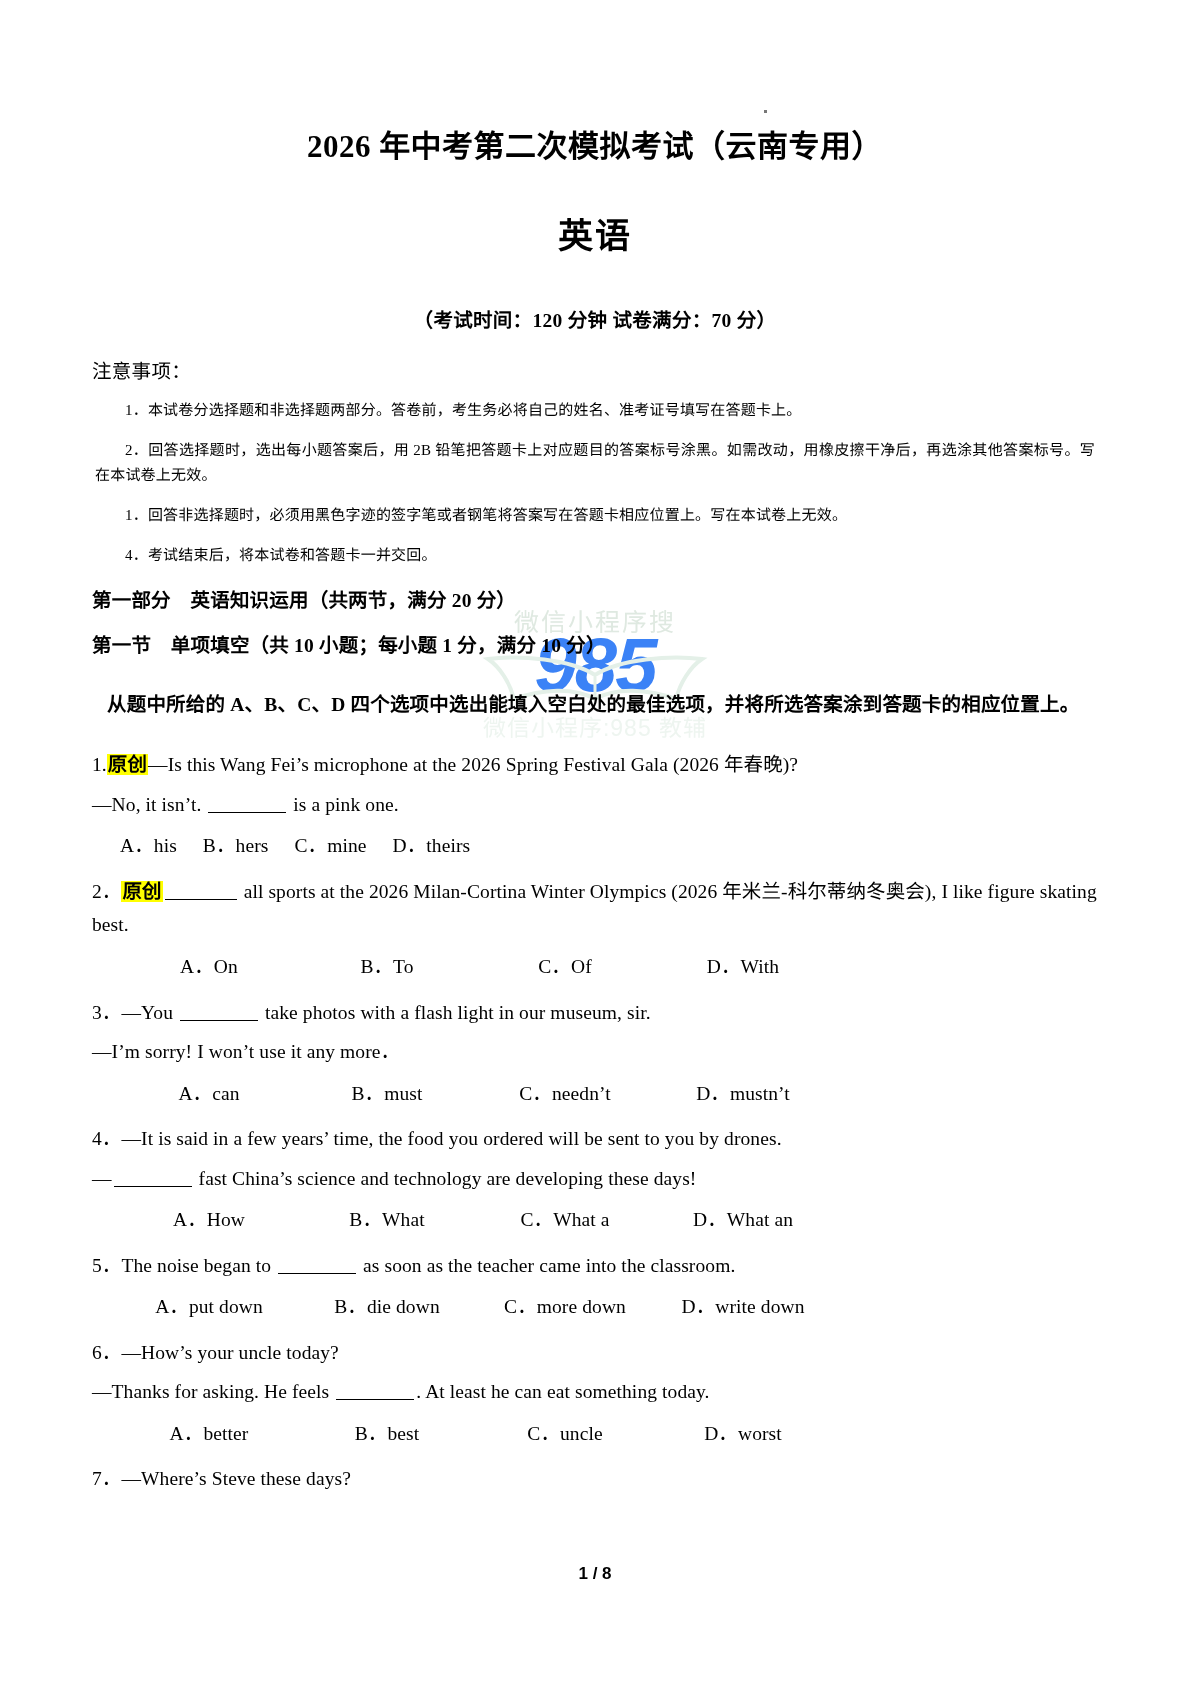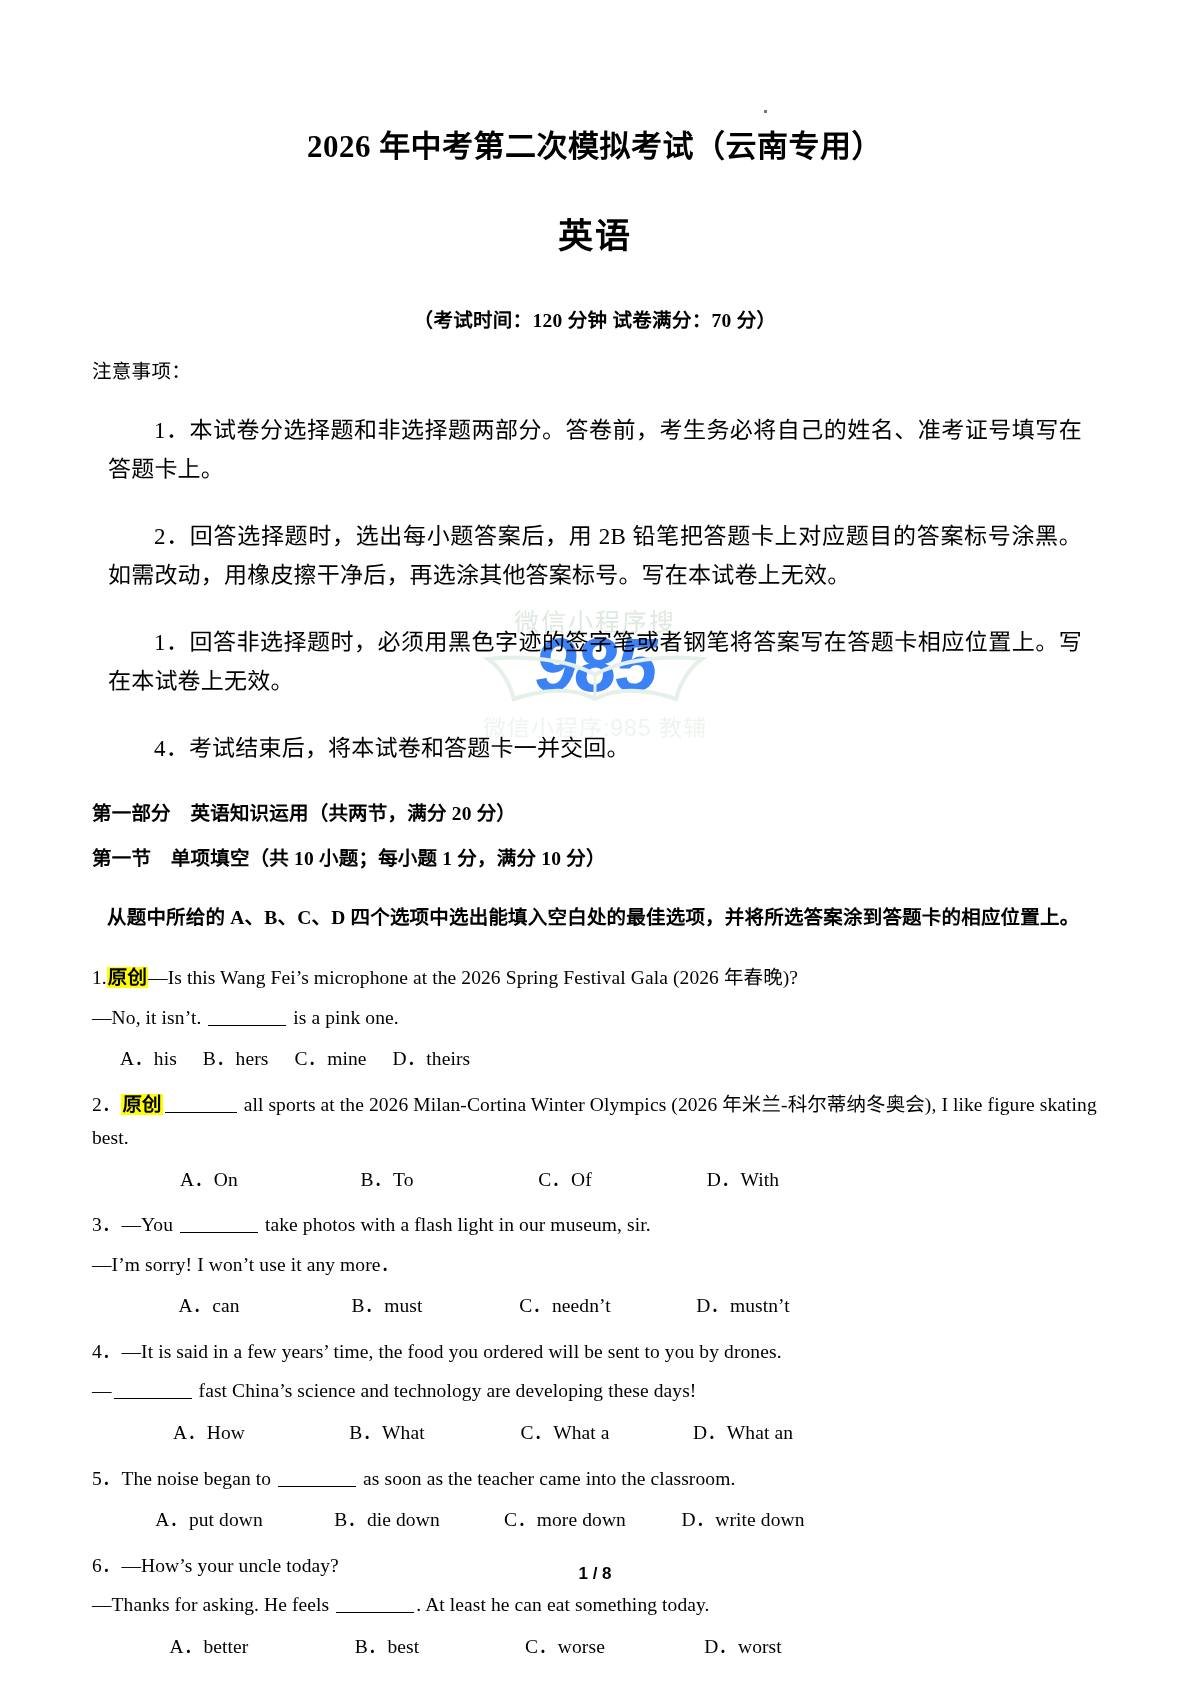--- a/index.html
+++ b/index.html
@@ -120,23 +120,23 @@
   }
 
   .notice-label {
     margin: 0;
     padding-top: 22px;
     font-size: 19.5px;
     letter-spacing: 0.3px;
   }
 
   p.para {
-    margin: 16px;
+    margin: 3px;
     padding-top: 11px;
-    font-size: 23px;
+    font-size: 15px;
     line-height: 1.72;
     text-align: justify;
     letter-spacing: 0.2px;
   }
   p.para.indent {
     text-indent: 2em;
   }
 
   p.bold-head {
     margin: 0;
@@ -310,21 +310,21 @@
 
     <p class="q-stem">
       <span>6．</span><span>—How’s your uncle today?</span>
     </p>
     <p class="q-cont">
       <span>—Thanks for asking. He feels </span><span class="blank"></span><span>. At least he can eat something today.</span>
     </p>
     <p class="opts">
       <span class="opt">A．better</span>
       <span class="opt">B．best</span>
-      <span class="opt">C．worse</span>
+      <span class="opt">C．uncle</span>
       <span class="opt">D．worst</span>
     </p>
 
     <p class="q-stem">
       <span>7．</span><span>—Where’s Steve these days?</span>
     </p>
 
   </div>
 
   <div class="footer">1 / 8</div>

